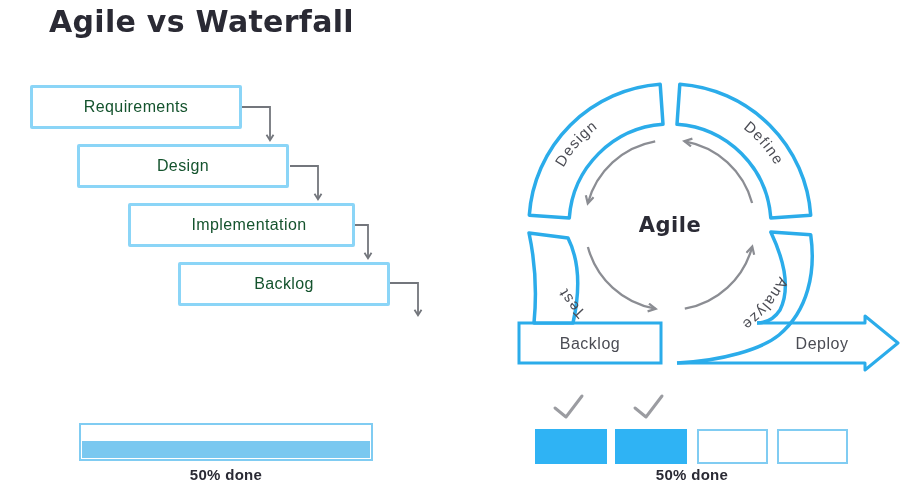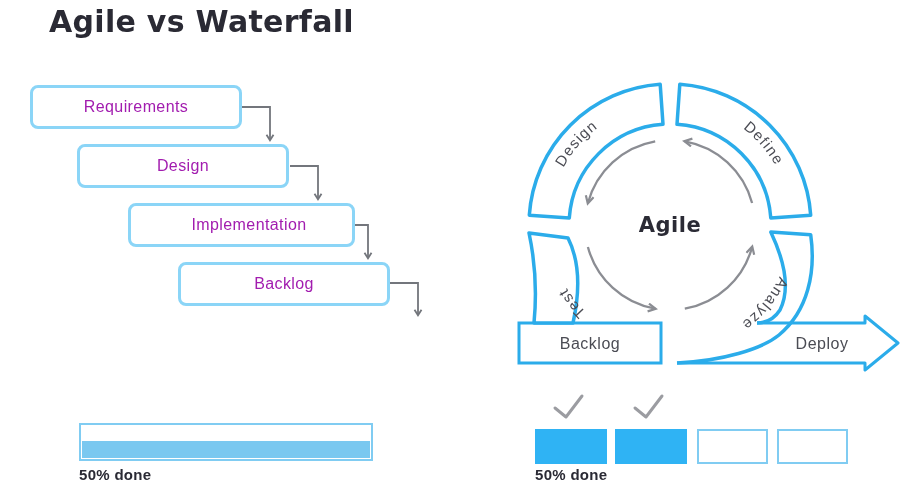--- a/index.html
+++ b/index.html
@@ -1,28 +1,28 @@
 <!DOCTYPE html>
 <html><head>
 <meta charset="utf-8">
 <style>
   html,body{margin:0;padding:0;background:#ffffff;}
   .stage{position:relative;width:917px;height:500px;background:#ffffff;overflow:hidden;
          font-family:"Liberation Sans",sans-serif;}
   .title{position:absolute;left:21px;top:4px;font-family:"DejaVu Sans","Liberation Sans",sans-serif;
          font-weight:800;font-size:30px;color:#2a2a34;letter-spacing:.3px;margin-left:28px;}
   svg.canvas{position:absolute;left:0;top:0;width:917px;height:500px;z-index:0;}
-  .wf-box{position:absolute;width:206px;height:38px;border:3px solid #8bd5f7;border-radius:8px;
+  .wf-box{position:absolute;width:206px;height:38px;border:3px solid #8bd5f7;border-radius:2px;
           background:#ffffff;display:flex;align-items:center;justify-content:center;
-          font-size:16px;color:#a21caf;letter-spacing:.4px;z-index:1;}
+          font-size:16px;color:#14532d;letter-spacing:.4px;z-index:1;}
   .bar-outer{position:absolute;left:79px;top:423px;width:290px;height:34px;border:2px solid #80ccf2;
              background:#ffffff;z-index:1;}
   .bar-fill{position:absolute;left:1px;right:1px;bottom:1px;height:17px;background:#7ac8f0;}
   .caption{position:absolute;top:466px;font-weight:bold;font-size:15px;color:#2a2a34;
-           text-align:left;z-index:1;letter-spacing:.3px;}
+           text-align:center;z-index:1;letter-spacing:.3px;}
   .caption.left{left:79px;width:294px;}
   .caption.right{left:535px;width:314px;}
   .block{position:absolute;top:429px;width:72px;height:35px;box-sizing:border-box;z-index:1;}
   .block.done{background:#2fb3f4;}
   .block.todo{background:#ffffff;border:2px solid #80ccf2;}
   .ring-label{font-size:15px;letter-spacing:1.2px;fill:#4b4c54;}
   .shape-label{font-size:16px;letter-spacing:.5px;fill:#4b4c54;}
   .agile-label{font-family:"DejaVu Sans","Liberation Sans",sans-serif;font-weight:bold;
                font-size:21px;fill:#2b2b35;letter-spacing:.5px;}
 </style>

